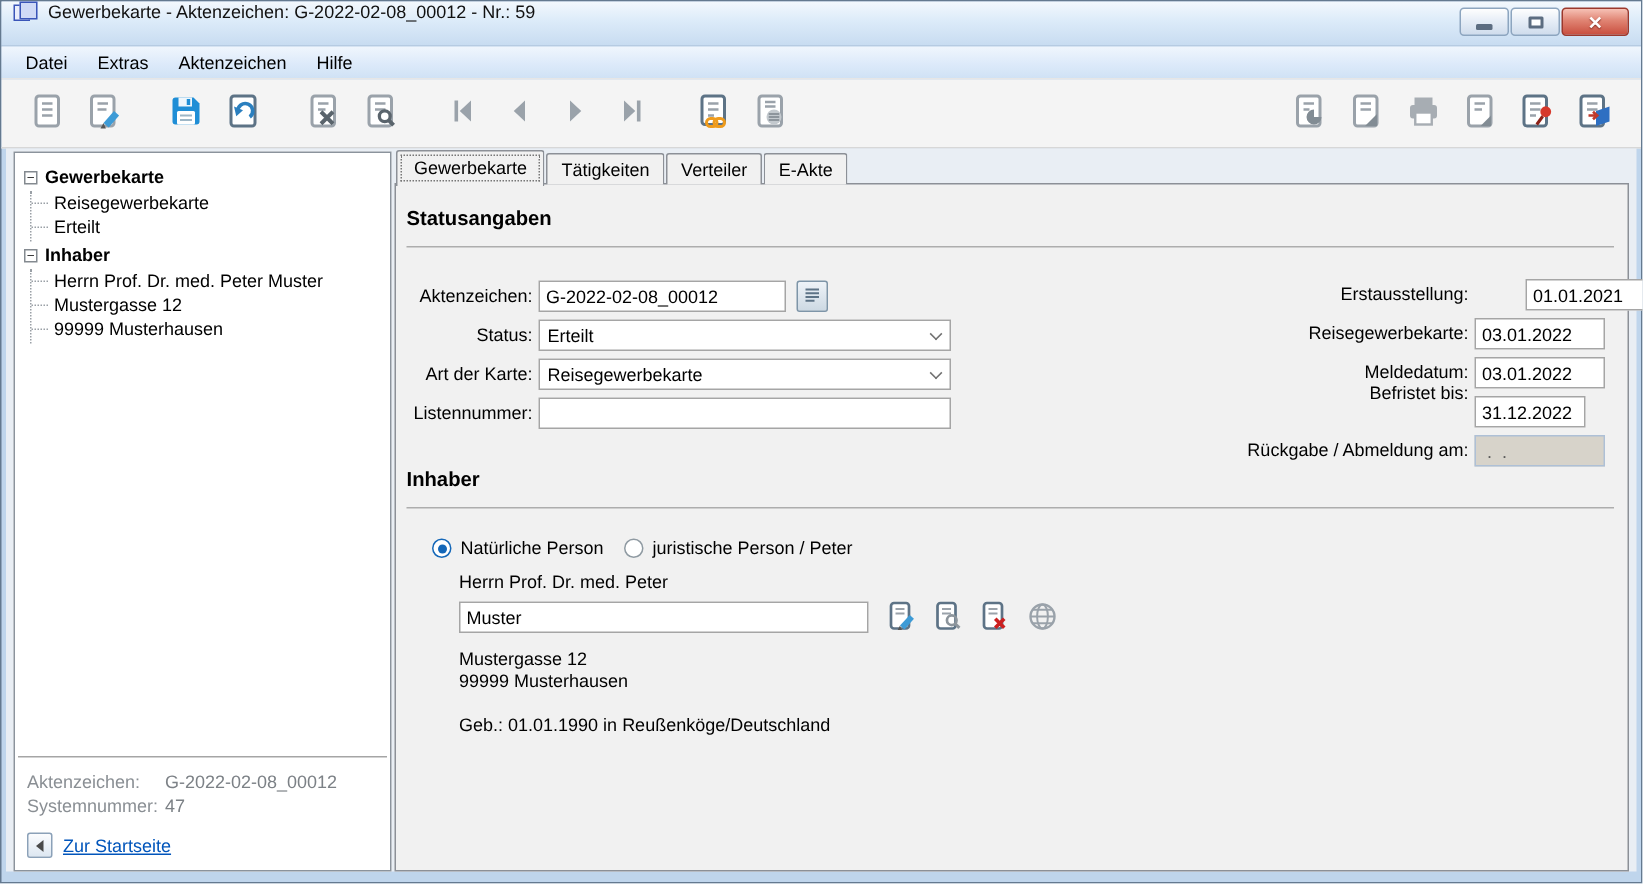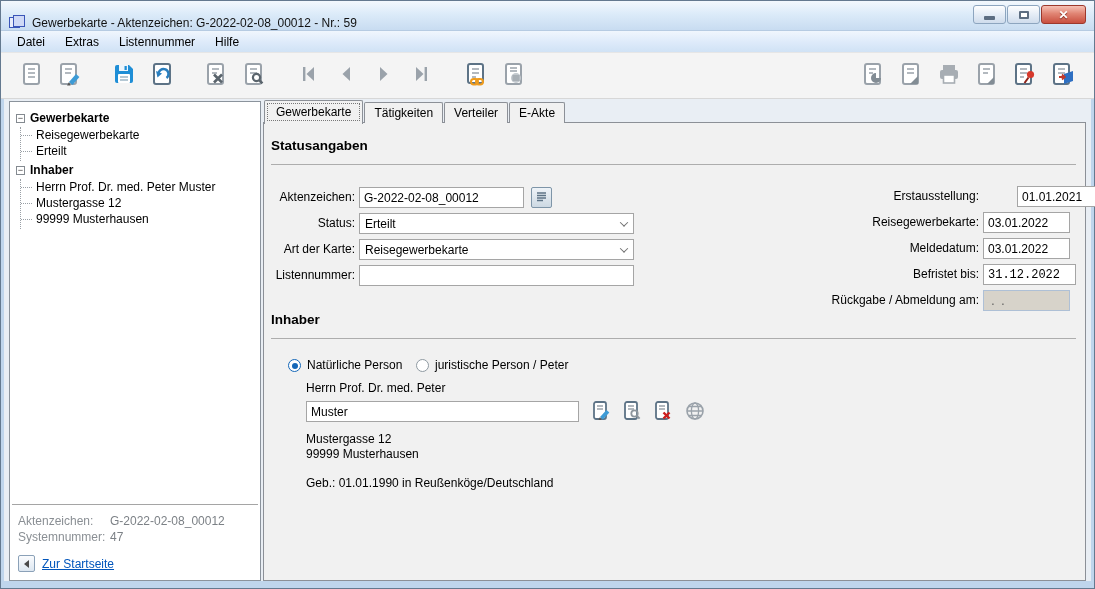--- a/index.html
+++ b/index.html
@@ -4,21 +4,21 @@
 <style>
   html,body { margin:0; padding:0; background:#ffffff; }
   * { box-sizing:border-box; }
   .window {
     width:1095px; height:589px; position:relative;
     font-family:"Liberation Sans", sans-serif; font-size:12px; color:#000;
     border:1px solid #64798f; background:#bfd5ec;
   }
   
   .titlebar {
-    height:30px; display:flex; align-items:flex-end; padding:0 8px;
+    height:30px; display:flex; align-items:flex-start; padding:0 8px;
     background:linear-gradient(#f3f8fd, #dcebf9 45%, #c8dcf1);
     border-bottom:1px solid #b6cbe2;
   }
   .app-icon { width:17px; height:15px; margin-right:6px; position:relative; flex:0 0 auto; }
   .app-icon .c1 { position:absolute; left:0; top:2px; width:11px; height:11px; background:#e9edfb; border:1px solid #3a55b8; }
   .app-icon .c2 { position:absolute; left:4px; top:0; width:12px; height:12px; background:#cfd9f6; border:1px solid #3a55b8; }
   .title-text { font-size:12px; color:#111; white-space:nowrap; }
   .win-controls { margin-left:auto; display:flex; gap:1px; align-self:flex-start; padding-top:4px; }
   .wbtn {
     width:33px; height:19px; border:1px solid #8da5bf; border-radius:3px;
@@ -135,21 +135,21 @@
         </span>
       <span class="wbtn close">
           <span class="glyph-close">✕</span>
         </span>
     </span>
   </div>
 
   <div class="menubar">
     <span class="menu-item">Datei</span>
     <span class="menu-item">Extras</span>
-    <span class="menu-item">Listennummer</span>
+    <span class="menu-item">Aktenzeichen</span>
     <span class="menu-item">Hilfe</span>
   </div>
 
   <div class="toolbar">
     <button class="tbtn">
       <span><svg width="26" height="26" viewBox="0 0 26 26">
             <rect x="5" y="3" width="15" height="20" rx="2" fill="#fff" stroke="#9aa2aa" stroke-width="2"></rect>
             <path d="M9 8h7M9 12h7M9 16h7" stroke="#9aa2aa" stroke-width="1.6"></path>
           </svg></span>
     </button>
@@ -361,22 +361,22 @@
 
         <div class="flabel lab-r" style="top:63px;">Erstausstellung:</div>
         <input class="tbox" style="left: 719px; top: 63px; width: 87px; margin-left: 34px;" value="01.01.2021">
 
         <div class="flabel lab-r" style="top:89px;">Reisegewerbekarte:</div>
         <input class="tbox" style="left: 719px; top: 89px; width: 87px;" value="03.01.2022">
 
         <div class="flabel lab-r" style="top:115px;">Meldedatum:</div>
         <input class="tbox" style="left: 719px; top: 115px; width: 87px;" value="03.01.2022">
 
-        <div class="flabel lab-r" style="top:141px;text-align:right;">Befristet bis:</div>
-        <input class="tbox" style="left: 719px; top: 141px; width: 93px; font-family: Liberation Mono, monospace;" value="31.12.2022">
+        <div class="flabel lab-r" style="top:129px;text-align:right;">Befristet bis:</div>
+        <input class="tbox" style="left: 719px; top: 141px; width: 74px;" value="31.12.2022">
 
         <div class="flabel lab-r" style="top:167px;">Rückgabe / Abmeldung am:</div>
         <input class="tbox" style="left: 719px; top: 167px; width: 87px;" disabled="" value=" .  .">
 
         <div class="section-title" style="top:189px;">Inhaber</div>
         <div class="hr" style="top:215px;"></div>
 
         <span class="radio checked" style="left:24px; top:236px;"></span>
         <div class="plain" style="left:43px; top:235px;">Natürliche Person</div>
         <span class="radio unchecked" style="left:152px; top:236px;"></span>

